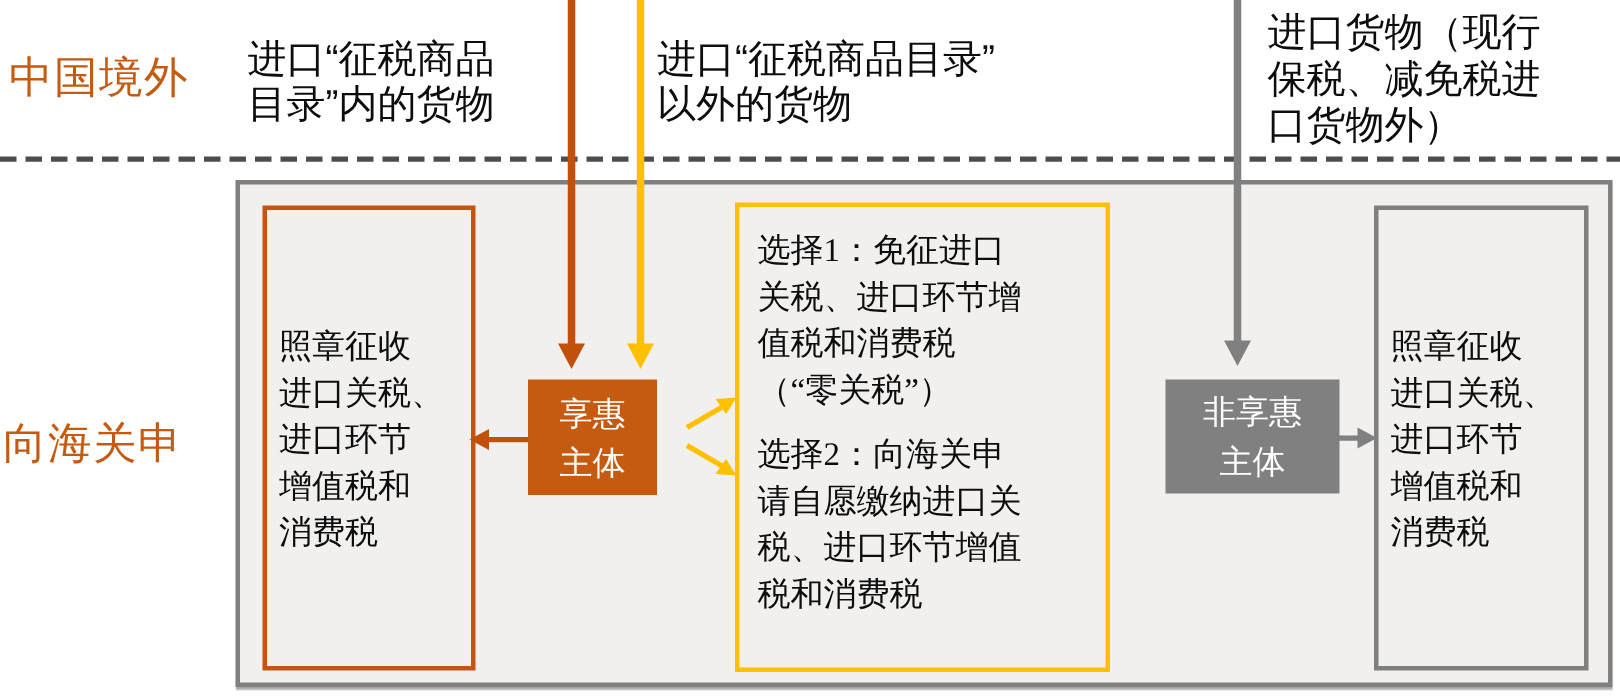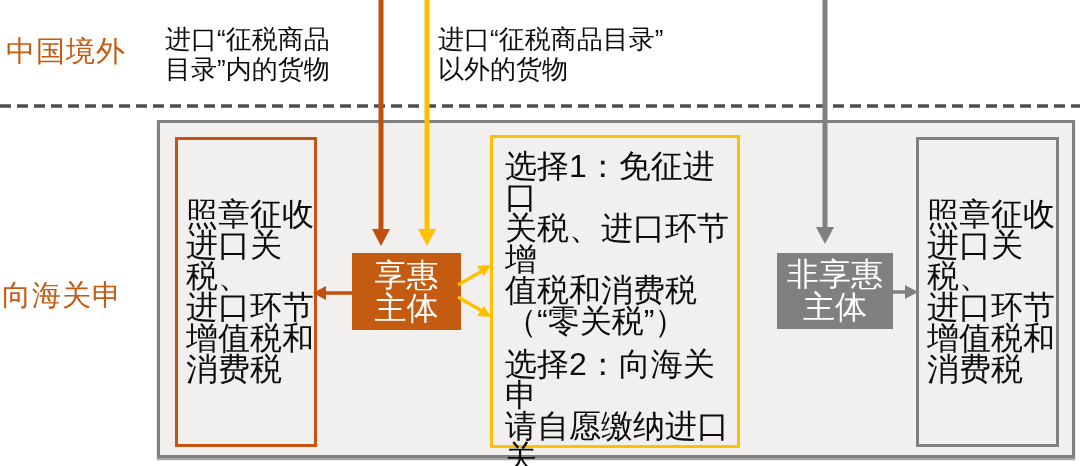--- a/index.html
+++ b/index.html
@@ -36,42 +36,42 @@
     background:#f1f0ee;
     border:3px solid #808080;
     box-sizing:border-box;
     box-shadow:0 2px 1px rgba(90,90,90,.55);
     z-index:1;
   }
   .node{
     position:absolute;
     box-sizing:border-box;
     z-index:2;
-    font-size:32px;
+    font-size:22px;
+    font-family:Liberation Serif, serif;
   }
   .tax-box{
     border:3px solid;
     display:flex;
     align-items:center;
     padding-left:8px;
     line-height:31px;
     color:#0d0d0d;
-    justify-content:flex-end;
   }
   .tax-left{left:175px;top:137px;width:142px;height:310px;border-color:#c8520f;}
   .tax-right{left:916px;top:137px;width:143px;height:310px;border-color:#7f7f7f;}
   .subject{
     color:#ffffff;
     display:flex;
     align-items:center;
     justify-content:center;
     text-align:center;
     line-height:33px;
   }
-  .subject-benef{left:352px;top:253px;width:109px;height:77px;background:#c55a11;}
+  .subject-benef{left:352px;top:253px;width:86px;height:77px;background:#c55a11;}
   .subject-nonbenef{left:777px;top:253px;width:116px;height:76px;background:#808080;}
   .choices{
     left:490px;top:135px;width:250px;height:313px;
     border:3px solid #ffc000;
     padding:13px 6px 0 12px;
     line-height:31px;
     color:#0d0d0d;
   }
   .choice2{margin-top:12px;}
   .overlay{
@@ -86,20 +86,23 @@
 
 <div class="canvas">
 
   <div class="lbl lbl-outside">中国境外</div>
   <div class="lbl lbl-hainan">向海关申</div>
 
   <div class="ann ann-a pre">进口“征税商品
 目录”内的货物</div>
   <div class="ann ann-b pre">进口“征税商品目录”
 以外的货物</div>
+  <div class="ann ann-c pre">进口货物（现行
+保税、减免税进
+口货物外）</div>
 
   <div class="zone"></div>
 
   <div class="node tax-box tax-left">
     <span class="pre">照章征收
 进口关税、
 进口环节
 增值税和
 消费税</span>
   </div>

